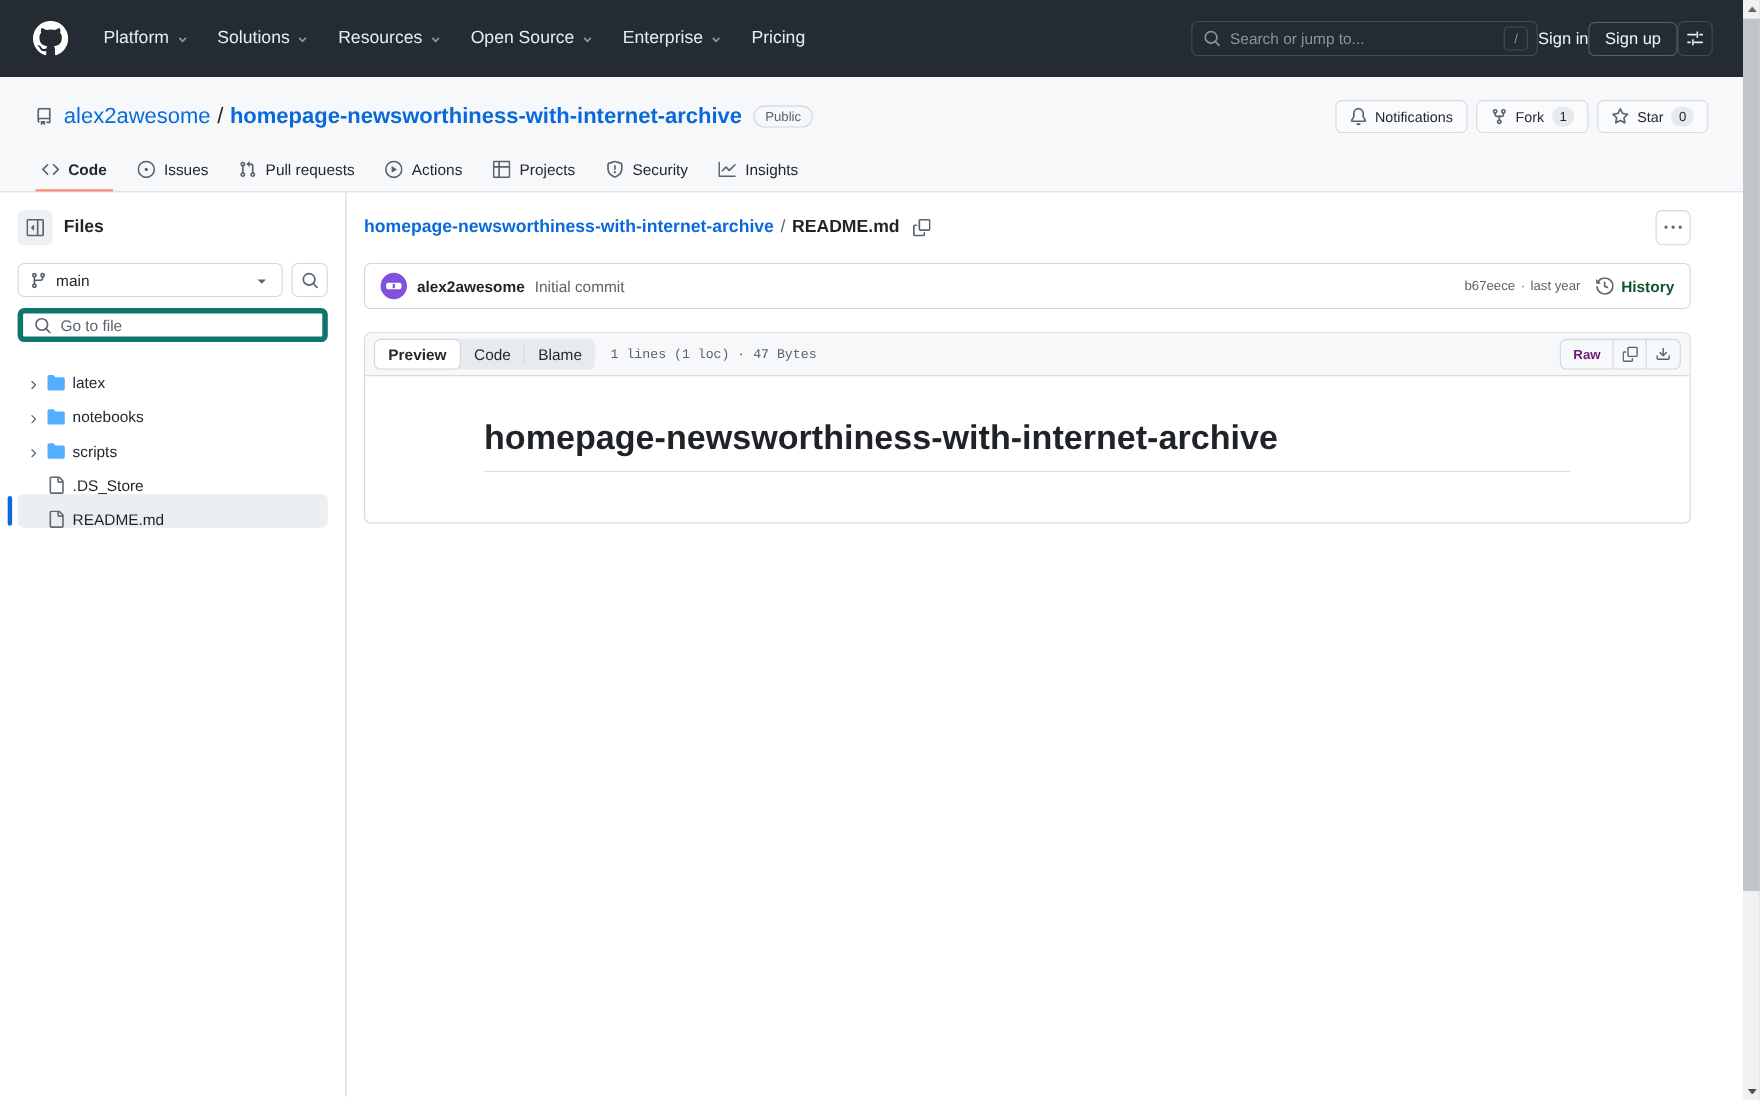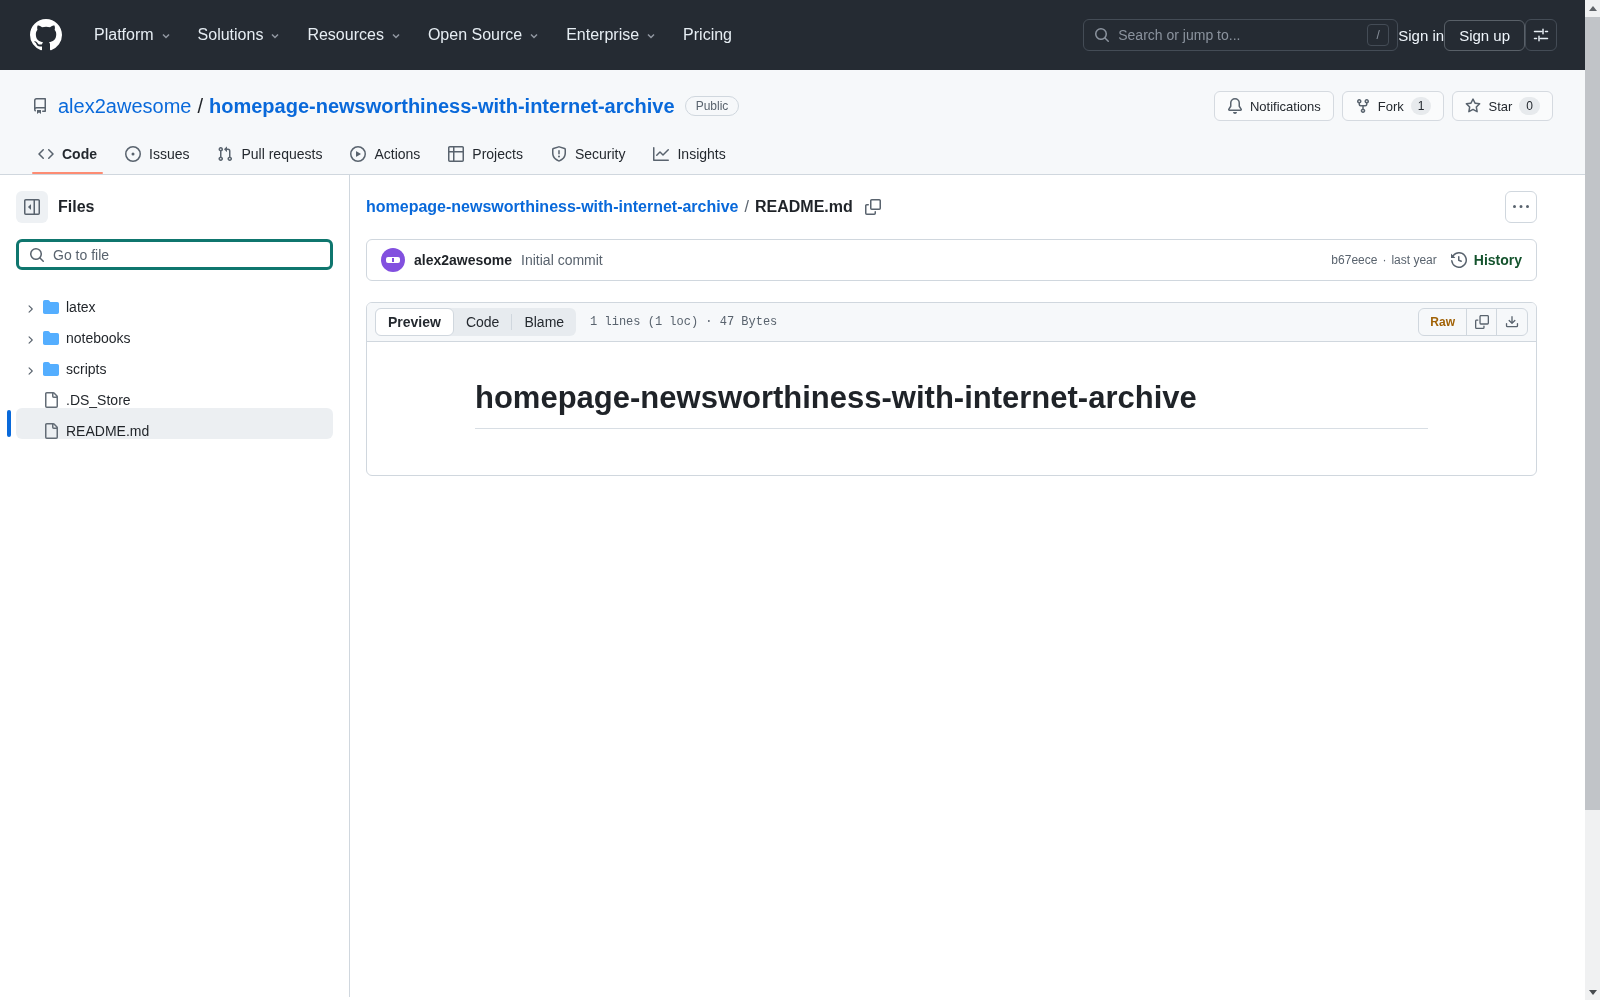--- a/index.html
+++ b/index.html
@@ -37,30 +37,30 @@
   .count-pill { background:rgba(175,184,193,0.25); border-radius:999px; font-size:12px; padding:2px 7px; color:#24292f; }
 
   .repo-tabs { display:flex; padding:0 24px; margin-top:10px; }
   .rtab { display:flex; align-items:center; gap:8px; padding:10px 14px 12px; font-size:14px; color:#24292f; position:relative; cursor:pointer; }
   .rtab svg { color:#59636e; }
   .rtab.active { font-weight:700; }
   .rtab.active::after { content:""; position:absolute; left:8px; right:8px; bottom:0; height:2px; border-radius:3px; background:#fd8c73; }
 
   
   .layout { display:flex; background:#fff; min-height:822px; }
-  .sidebar { width:350px; flex-shrink:0; border-right:1px solid #d0d7de; padding:16px; }
+  .sidebar { width:315px; flex-shrink:0; border-right:1px solid #d0d7de; padding:16px; }
   .files-head { display:flex; align-items:center; gap:10px; margin-bottom:16px; }
   .icon-btn-muted { width:32px; height:32px; border-radius:6px; background:#eef1f4; border:none; display:flex; align-items:center; justify-content:center; color:#59636e; cursor:pointer; }
   .files-title { font-size:16px; font-weight:700; }
   .branch-row { display:flex; gap:8px; margin-bottom:10px; }
   .branch-btn { flex:1; height:31px; border:1px solid #d0d7de; border-radius:6px; background:#fff; display:flex; align-items:center; gap:8px; padding:0 10px; font-size:14px; color:#1f2328; cursor:pointer; font-family:inherit; }
   .branch-btn .bcaret { margin-left:auto; color:#59636e; }
   .branch-btn > svg:first-child { color:#59636e; }
   .sb-search-btn { width:33px; height:31px; border:1px solid #d0d7de; border-radius:6px; background:#fff; display:flex; align-items:center; justify-content:center; color:#59636e; cursor:pointer; }
-  .goto-box { height:31px; border:3px solid #0f766e; border-radius:6px; background:#fff; display:flex; align-items:center; gap:8px; padding:0 10px; color:#59636e; margin-bottom:14px; }
+  .goto-box { height:31px; border:5px solid #0f766e; border-radius:6px; background:#fff; display:flex; align-items:center; gap:8px; padding:0 10px; color:#59636e; margin-bottom:14px; }
   .goto-box input { flex:1; border:none; outline:none; background:transparent; font-size:14px; font-family:inherit; color:#1f2328; }
   .goto-box input::placeholder { color:#59636e; }
   .tree { display:flex; flex-direction:column; }
   .tree-row { height:31px; display:flex; align-items:flex-end; gap:7px; padding:0 8px; border-radius:6px; font-size:14px; color:#1f2328; cursor:pointer; position:relative; }
   .tree-row .chev { color:#59636e; display:flex; width:12px; }
   .tree-row .spacer { width:12px; }
   .tree-row .folder { color:#54aeff; display:flex; }
   .tree-row .fileic { color:#636c76; display:flex; }
   .tree-row.sel { background:rgba(208,215,222,0.4); }
   .tree-row.sel::before { content:""; position:absolute; left:-9px; top:2px; bottom:2px; width:4px; border-radius:2px; background:#0969da; }
@@ -86,21 +86,21 @@
   .history-link svg { color:#59636e; }
 
   .file-box { border:1px solid #d0d7de; border-radius:6px; overflow:hidden; background:#fff; }
   .file-toolbar { height:39px; background:#f6f8fa; border-bottom:1px solid #d0d7de; display:flex; align-items:center; padding:0 8px; }
   .seg { display:flex; align-items:center; background:rgba(175,184,193,0.2); border-radius:6px; height:28px; }
   .seg-item { padding:4px 12px; font-size:14px; color:#24292f; cursor:pointer; border-radius:6px; line-height:18px; }
   .seg-item.active { background:#fff; font-weight:700; border:1px solid #d0d7de; height:28px; display:flex; align-items:center; margin:-1px 0; }
   .seg-divider { width:1px; height:16px; background:#d0d7de; }
   .file-meta { font-family:"Liberation Mono","DejaVu Sans Mono",monospace; font-size:12px; color:#59636e; margin-left:14px; }
   .raw-group { margin-left:auto; display:flex; border:1px solid #d0d7de; border-radius:6px; overflow:hidden; height:28px; background:transparent; }
-  .raw-btn { padding:0 11px; font-size:12px; font-weight:700; color:#a16207; display:flex; align-items:center; border-right:1px solid #d0d7de; cursor:pointer; background:transparent; border-top:none; border-left:none; border-bottom:none; font-family:inherit; }
+  .raw-btn { padding:0 11px; font-size:12px; font-weight:700; color:#701a75; display:flex; align-items:center; border-right:1px solid #d0d7de; cursor:pointer; background:transparent; border-top:none; border-left:none; border-bottom:none; font-family:inherit; }
   .raw-icon-btn { width:30px; display:flex; align-items:center; justify-content:center; color:#59636e; border-right:1px solid #d0d7de; cursor:pointer; background:transparent; border-top:none; border-left:none; border-bottom:none; }
   .raw-icon-btn:last-child { border-right:none; }
 
   .markdown { padding:37px 108px 46px; }
   .markdown h1 { font-size:31px; font-weight:700; color:#1f2328; line-height:1.25; border-bottom:1px solid #d8dee4; padding-bottom:10px; }
 
   
   .scrollbar { position:fixed; top:0; right:0; width:15px; height:1000px; background:#f0f1f2; }
   .sb-thumb { position:absolute; top:17px; left:0; width:15px; height:793px; background:#c1c4c8; cursor:pointer; }
   .sb-arrow { position:absolute; left:0; width:15px; height:16px; display:flex; align-items:center; justify-content:center; cursor:pointer; }
@@ -258,20 +258,36 @@
 
     <aside class="sidebar">
       <div class="files-head">
         <button class="icon-btn-muted">
           <svg width="16" height="16" viewBox="0 0 16 16" fill="currentColor">
               <path d="m4.177 7.823 2.396-2.396A.25.25 0 0 1 7 5.604v4.792a.25.25 0 0 1-.427.177L4.177 8.177a.25.25 0 0 1 0-.354Z"></path>
               <path d="M0 1.75C0 .784.784 0 1.75 0h12.5C15.216 0 16 .784 16 1.75v12.5A1.75 1.75 0 0 1 14.25 16H1.75A1.75 1.75 0 0 1 0 14.25Zm1.75-.25a.25.25 0 0 0-.25.25v12.5c0 .138.112.25.25.25H9.5v-13Zm12.5 13a.25.25 0 0 0 .25-.25V1.75a.25.25 0 0 0-.25-.25H11v13Z"></path>
             </svg>
         </button>
         <span class="files-title">Files</span>
+      </div>
+      <div class="branch-row">
+        <button class="branch-btn">
+          <svg width="16" height="16" viewBox="0 0 16 16" fill="currentColor">
+              <path d="M9.5 3.25a2.25 2.25 0 1 1 3 2.122V6A2.5 2.5 0 0 1 10 8.5H6a1 1 0 0 0-1 1v1.128a2.251 2.251 0 1 1-1.5 0V5.372a2.25 2.25 0 1 1 1.5 0v1.836A2.493 2.493 0 0 1 6 7h4a1 1 0 0 0 1-1v-.628A2.25 2.25 0 0 1 9.5 3.25Zm-6 0a.75.75 0 1 0 1.5 0 .75.75 0 0 0-1.5 0Zm8.25-.75a.75.75 0 1 0 0 1.5.75.75 0 0 0 0-1.5ZM4.25 12a.75.75 0 1 0 0 1.5.75.75 0 0 0 0-1.5Z"></path>
+            </svg>
+          <span>main</span>
+          <svg class="bcaret" width="16" height="16" viewBox="0 0 16 16" fill="currentColor">
+              <path d="m4.427 7.427 3.396 3.396a.25.25 0 0 0 .354 0l3.396-3.396A.25.25 0 0 0 11.396 7H4.604a.25.25 0 0 0-.177.427Z"></path>
+            </svg>
+        </button>
+        <button class="sb-search-btn">
+          <svg width="16" height="16" viewBox="0 0 16 16" fill="currentColor">
+              <path d="M10.68 11.74a6 6 0 0 1-7.922-8.982 6 6 0 0 1 8.982 7.922l3.04 3.04a.749.749 0 0 1-.326 1.275.749.749 0 0 1-.734-.215ZM11.5 7a4.499 4.499 0 1 0-8.997 0A4.499 4.499 0 0 0 11.5 7Z"></path>
+            </svg>
+        </button>
       </div>
       <div class="goto-box">
         <svg width="16" height="16" viewBox="0 0 16 16" fill="currentColor">
             <path d="M10.68 11.74a6 6 0 0 1-7.922-8.982 6 6 0 0 1 8.982 7.922l3.04 3.04a.749.749 0 0 1-.326 1.275.749.749 0 0 1-.734-.215ZM11.5 7a4.499 4.499 0 1 0-8.997 0A4.499 4.499 0 0 0 11.5 7Z"></path>
           </svg>
         <input type="text" placeholder="Go to file" style="">
       </div>
       <div class="tree">
         <div class="tree-row">
           <span class="chev">

